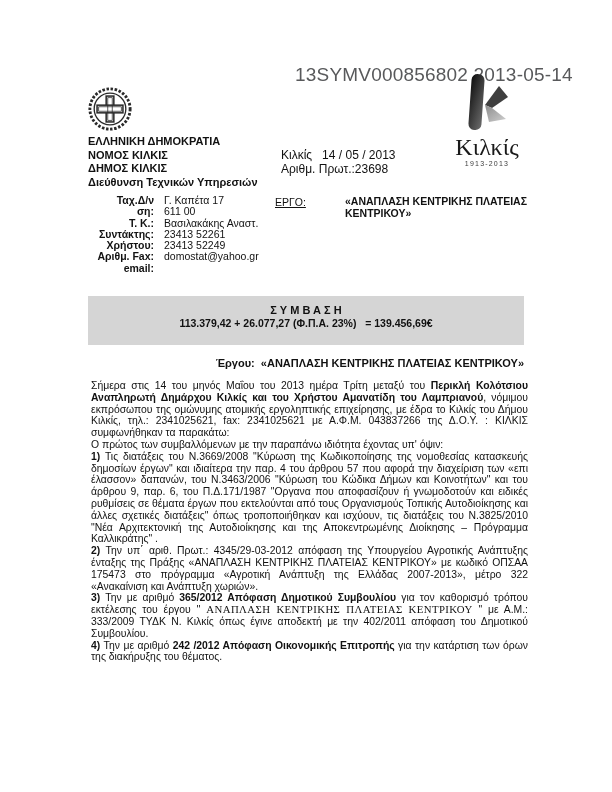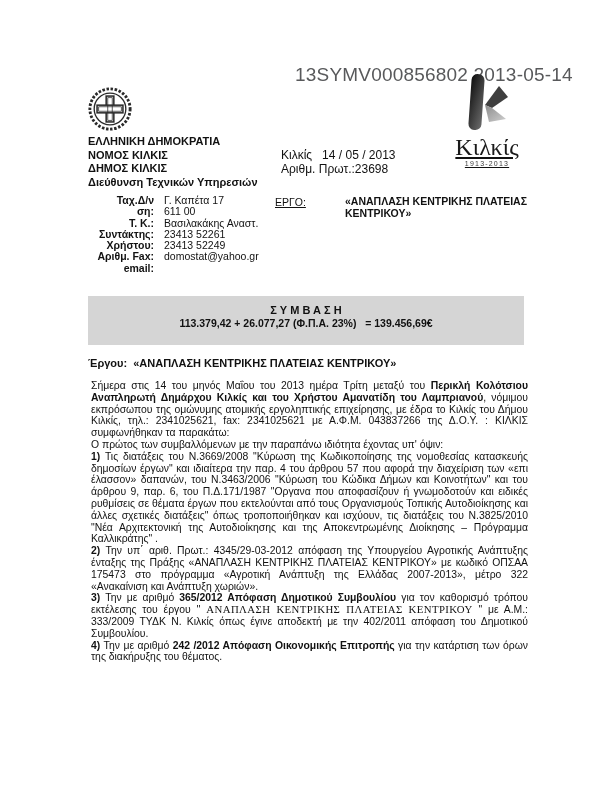--- a/index.html
+++ b/index.html
@@ -20,21 +20,21 @@
   
   .emblem{position:absolute;left:87px;top:84px;width:46px;height:50px;z-index:2;}
 
   
   .agency{position:absolute;left:88px;top:135px;font-size:11px;font-weight:bold;line-height:13.6px;white-space:pre;}
 
   
   .dateblock{position:absolute;left:281px;top:149px;font-size:12px;line-height:13.6px;white-space:pre;}
 
   
-  .kilkis-logo{position:absolute;left:428px;top:72px;width:118px;text-align:center;z-index:2;text-decoration:underline;}
+  .kilkis-logo{position:absolute;left:428px;top:72px;width:118px;text-align:center;z-index:2;}
   .kilkis-logo .kname{font-family:"Liberation Serif",serif;font-size:24px;color:#1a1a1a;line-height:24px;margin-top:-3px;}
   .kilkis-logo .kyears{font-size:7px;color:#3c3c3c;letter-spacing:1.2px;margin-top:1px;}
 
   
   .contact{position:absolute;left:88px;top:195px;font-size:10.5px;line-height:11.3px;}
   .crow{display:flex;}
   .clabel{width:66px;text-align:right;font-weight:bold;white-space:pre;}
   .cvalue{padding-left:10px;white-space:pre;}
 
   
@@ -43,21 +43,21 @@
 
   
   .contract-box{
     position:absolute;left:88px;top:296px;width:436px;height:49px;background:#d5d5d5;
     text-align:center;
   }
   .contract-box .ctitle{font-size:11px;font-weight:bold;padding-top:8px;white-space:pre;}
   .contract-box .camount{font-size:10.5px;font-weight:bold;margin-top:1px;white-space:pre;}
 
   
-  .subject{position:absolute;left:88px;top:357px;width:436px;text-align:left;font-size:11px;font-weight:bold;white-space:pre;}
+  .subject{position:absolute;left:88px;top:357px;width:436px;text-align:right;font-size:11px;font-weight:bold;white-space:pre;}
 
   
   .bodytext{position:absolute;left:91px;top:380px;width:437px;font-size:10.4px;line-height:11.8px;text-align:justify;}
   .bodytext p{margin:0;}
 </style>
 </head>
 <body>
 
 <div class="page">
 

